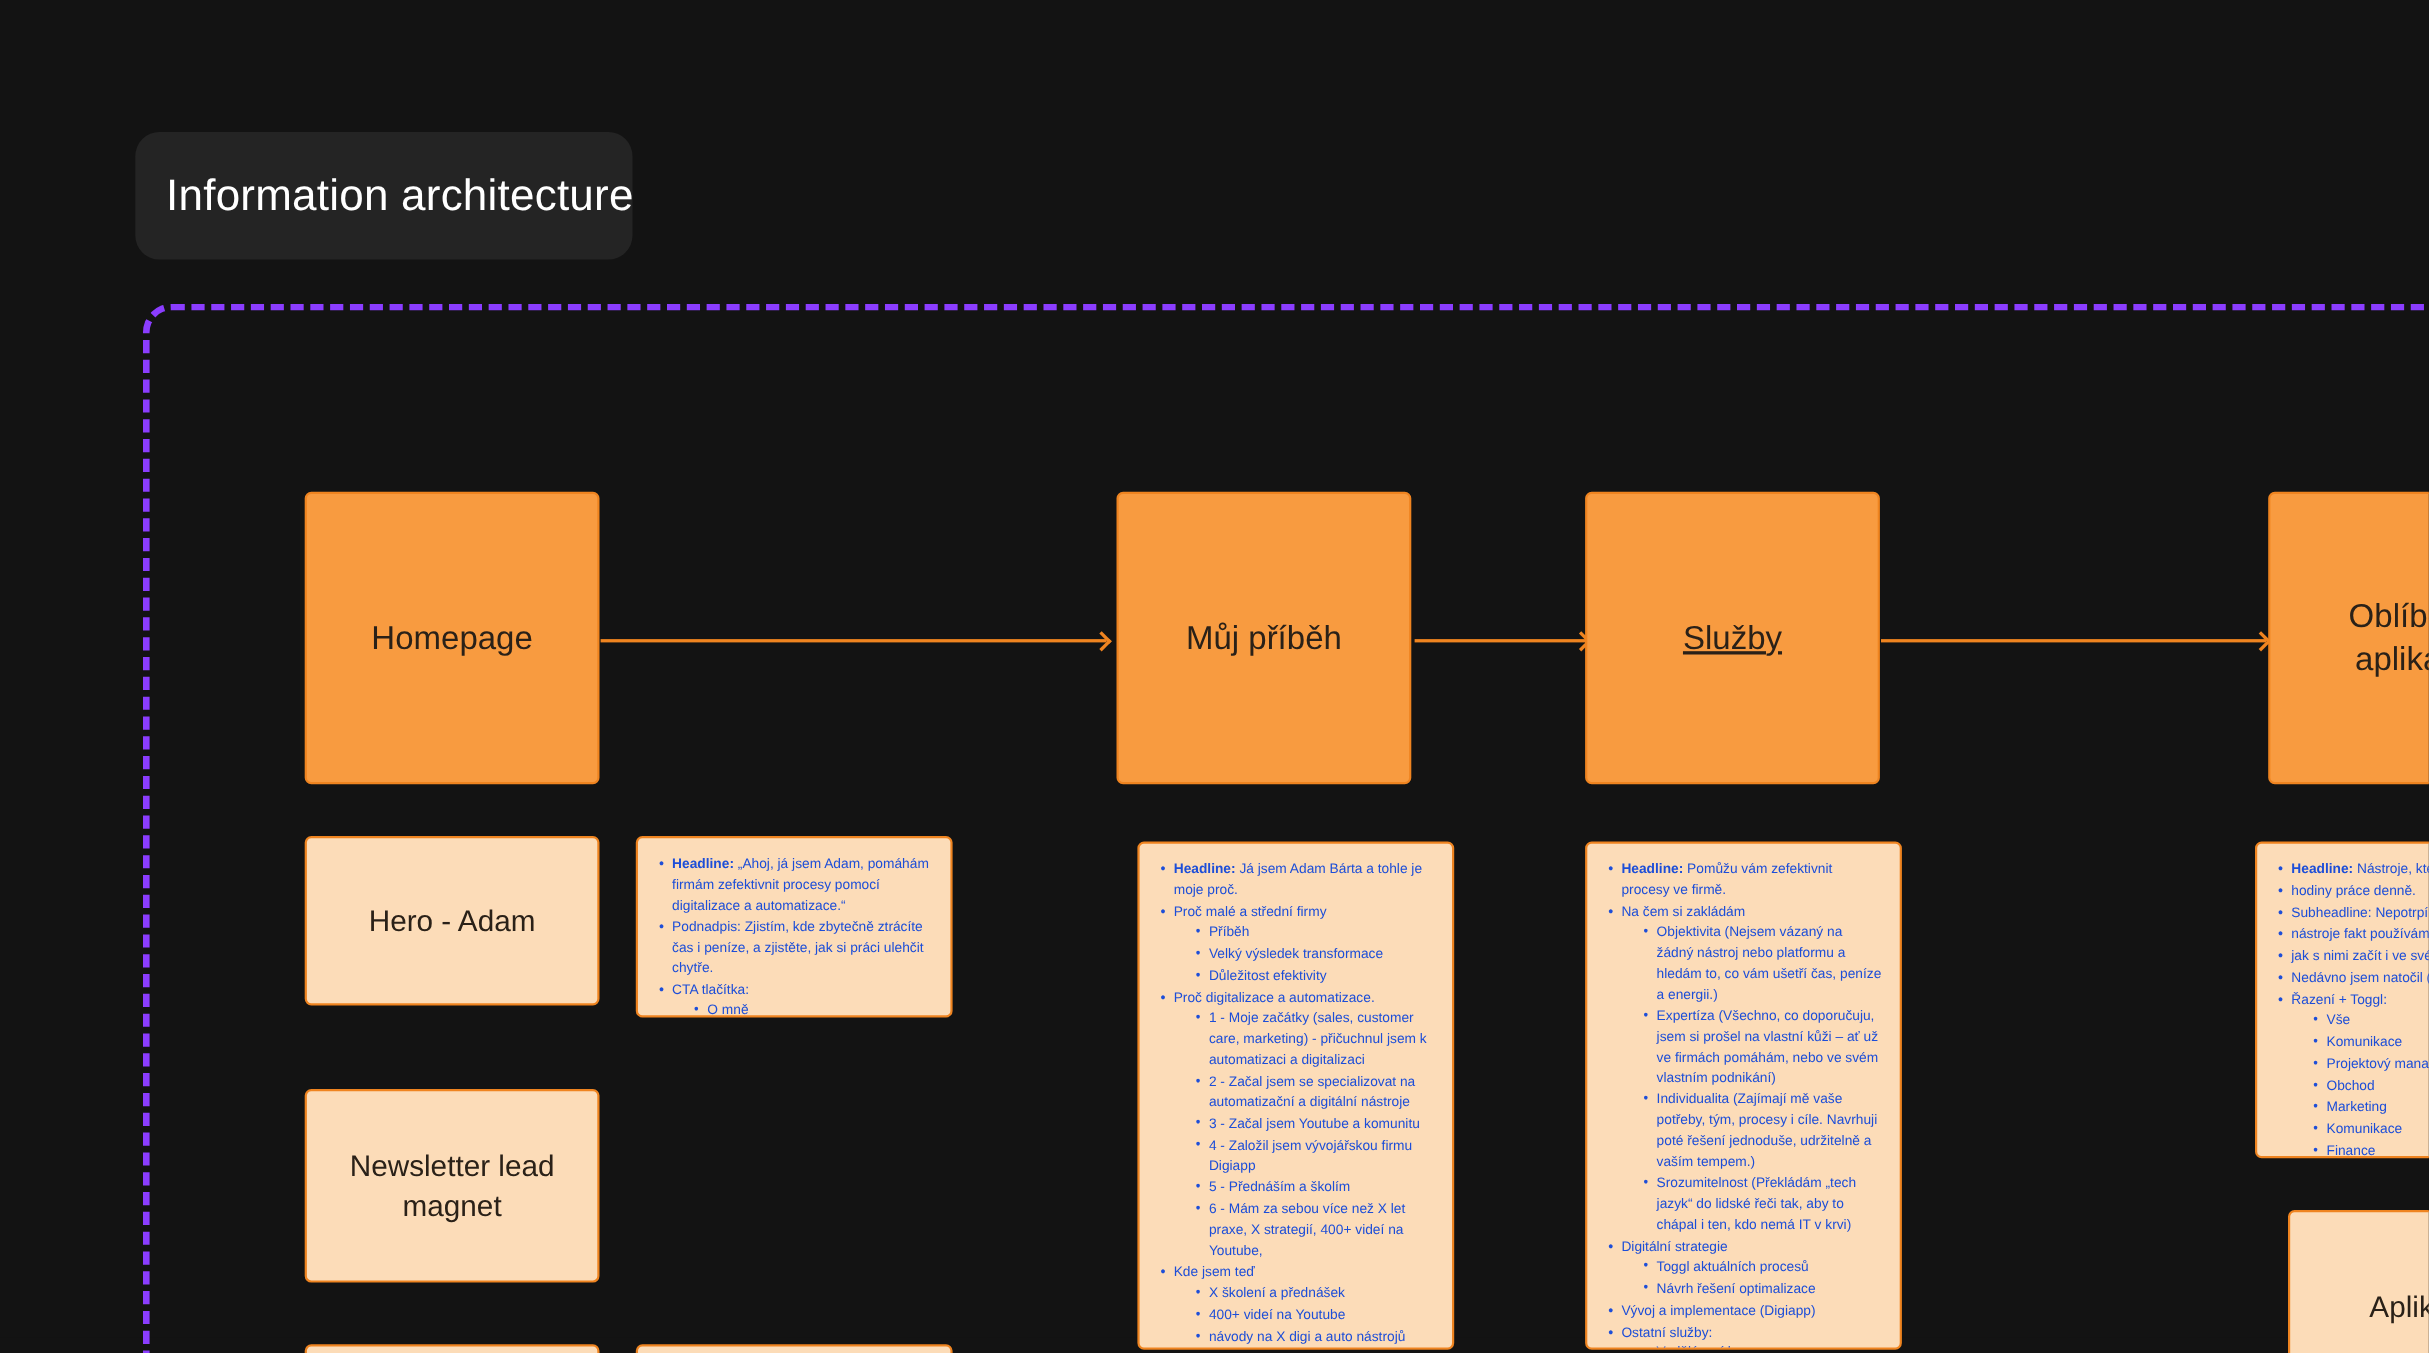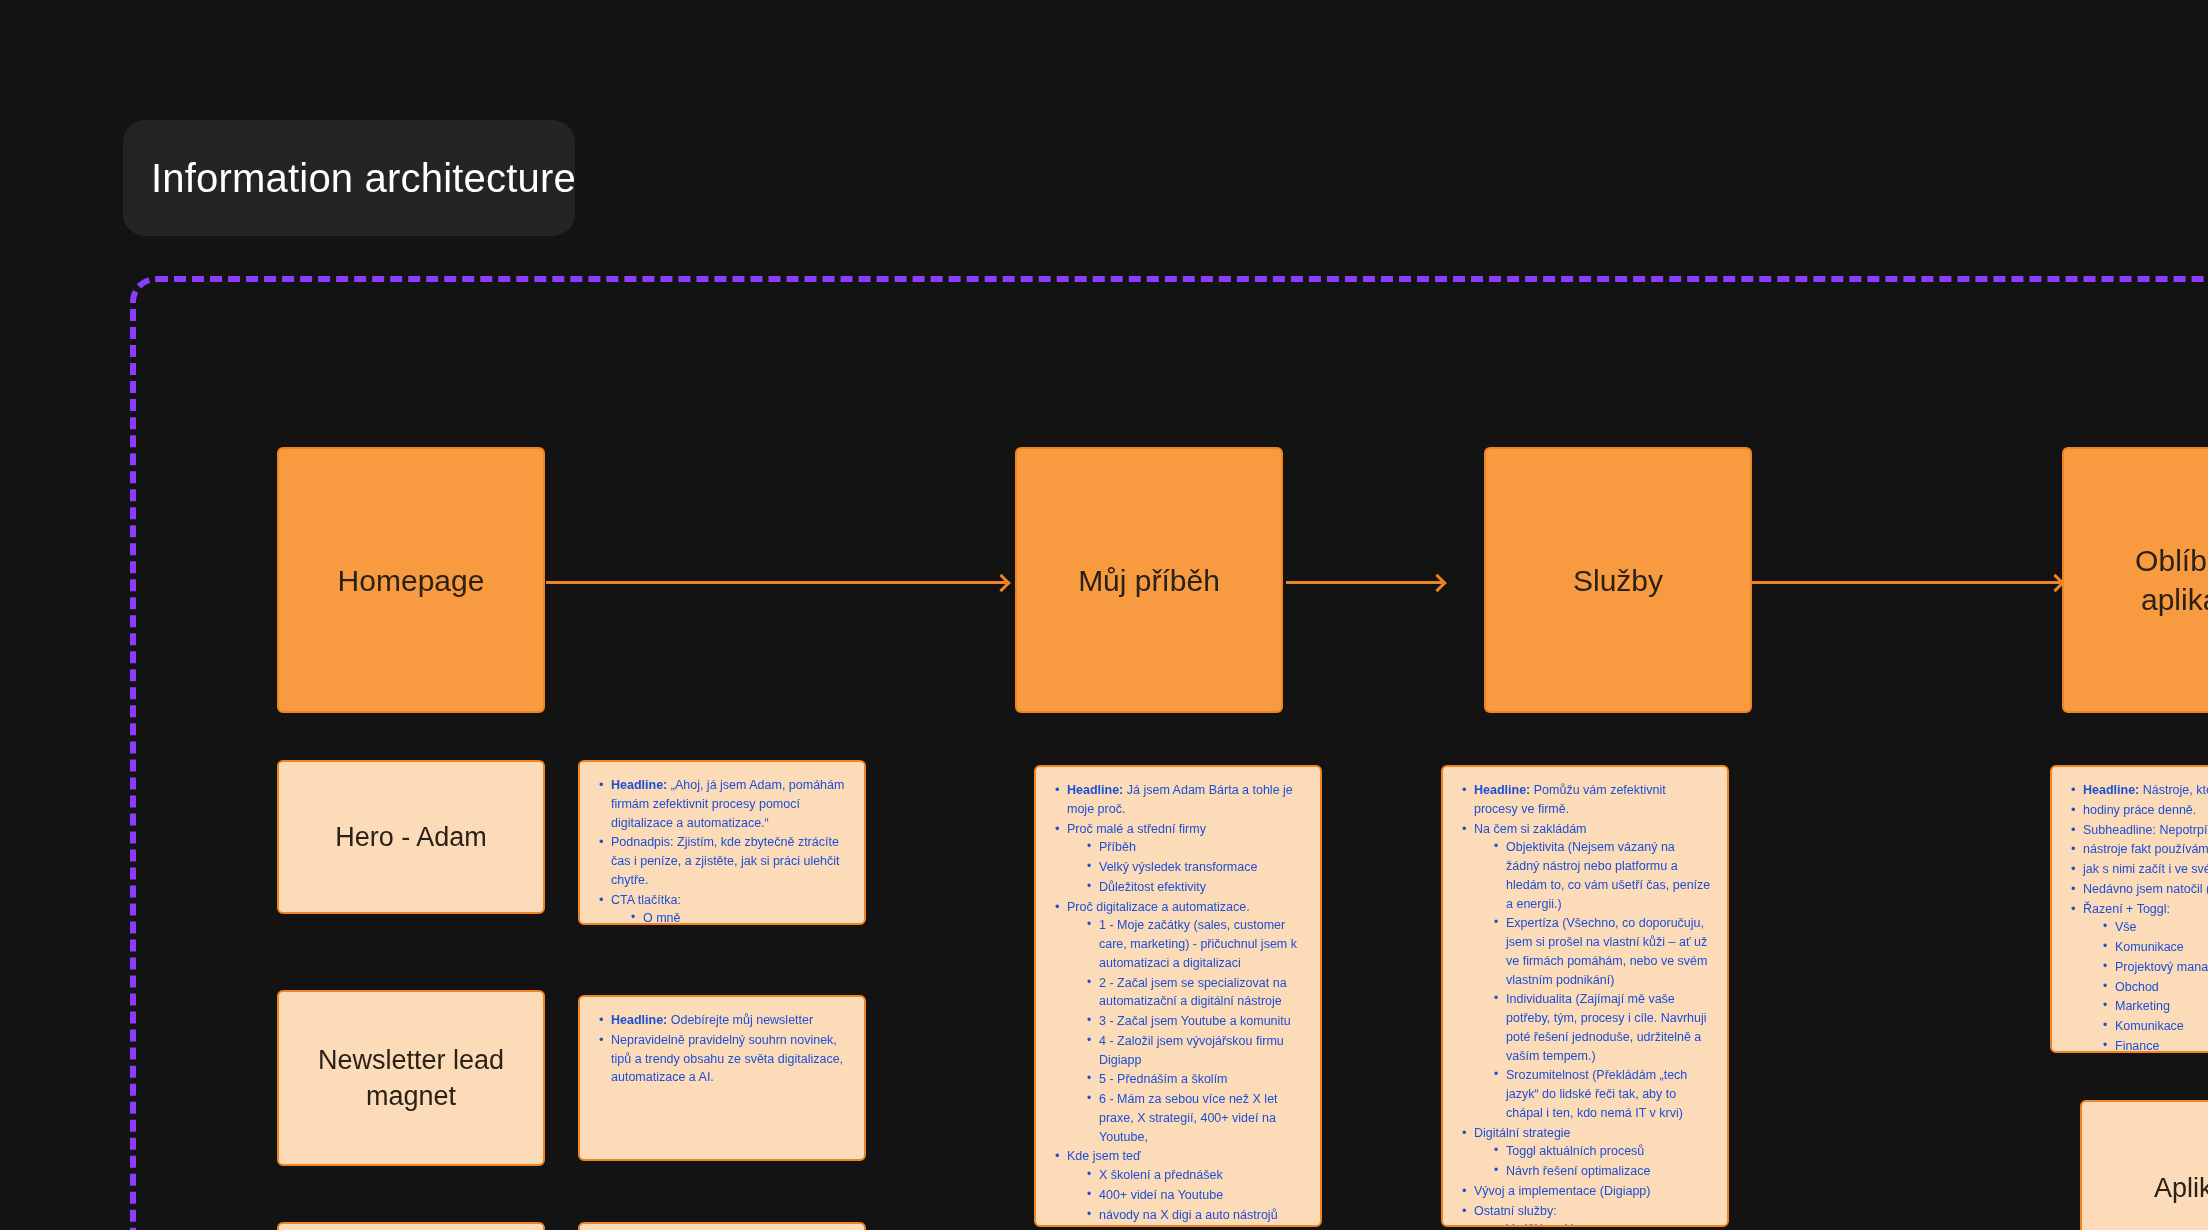--- a/index.html
+++ b/index.html
@@ -138,21 +138,21 @@
   </div>
 
   <div class="flow-node" style="left:277px; top:447px; width:268px; height:266px;">
     <span>Homepage</span>
   </div>
 
   <div class="flow-node" style="left:1015px; top:447px; width:268px; height:266px;">
     <span>Můj příběh</span>
   </div>
 
-  <div class="flow-node" style="left:1484px; top:447px; width:268px; height:266px;">
+  <div class="flow-node" style="left:1441px; top:447px; width:268px; height:266px;text-decoration:underline;">
     <span>Služby</span>
   </div>
 
   <div class="flow-node" style="left:2062px; top:447px; width:268px; height:266px; white-space:pre-line;">
     <span>Oblíbené
 aplikace</span>
   </div>
 
   <div class="sub-card" style="left:277px; top:760px; width:268px; height:154px;">
     <span>Hero - Adam</span>
@@ -172,26 +172,20 @@
   <div class="note-card" style="left:578px; top:760px; width:288px; height:165px;">
     <ul>
         <li><b>Headline:</b> „Ahoj, já jsem Adam, pomáhám firmám zefektivnit procesy pomocí digitalizace a automatizace.“</li>
         <li>Podnadpis: Zjistím, kde zbytečně ztrácíte čas i peníze, a zjistěte, jak si práci ulehčit chytře.</li>
         <li>CTA tlačítka:<ul>
             <li>O mně</li>
           </ul></li>
       </ul>
   </div>
 
-  <div class="note-card" style="left:578px; top:995px; width:288px; height:166px;">
-    <ul>
-        <li><b>Headline:</b> Odebírejte můj newsletter</li>
-        <li>Nepravidelně pravidelný souhrn novinek, tipů a trendy obsahu ze světa digitalizace, automatizace a AI.</li>
-      </ul>
-  </div>
 
   <div class="note-card" style="left:1034px; top:765px; width:288px; height:462px;">
     <ul>
         <li><b>Headline:</b> Já jsem Adam Bárta a tohle je moje proč.</li>
         <li>Proč malé a střední firmy<ul>
             <li>Příběh</li>
             <li>Velký výsledek transformace</li>
             <li>Důležitost efektivity</li>
           </ul></li>
         <li>Proč digitalizace a automatizace.<ul>

